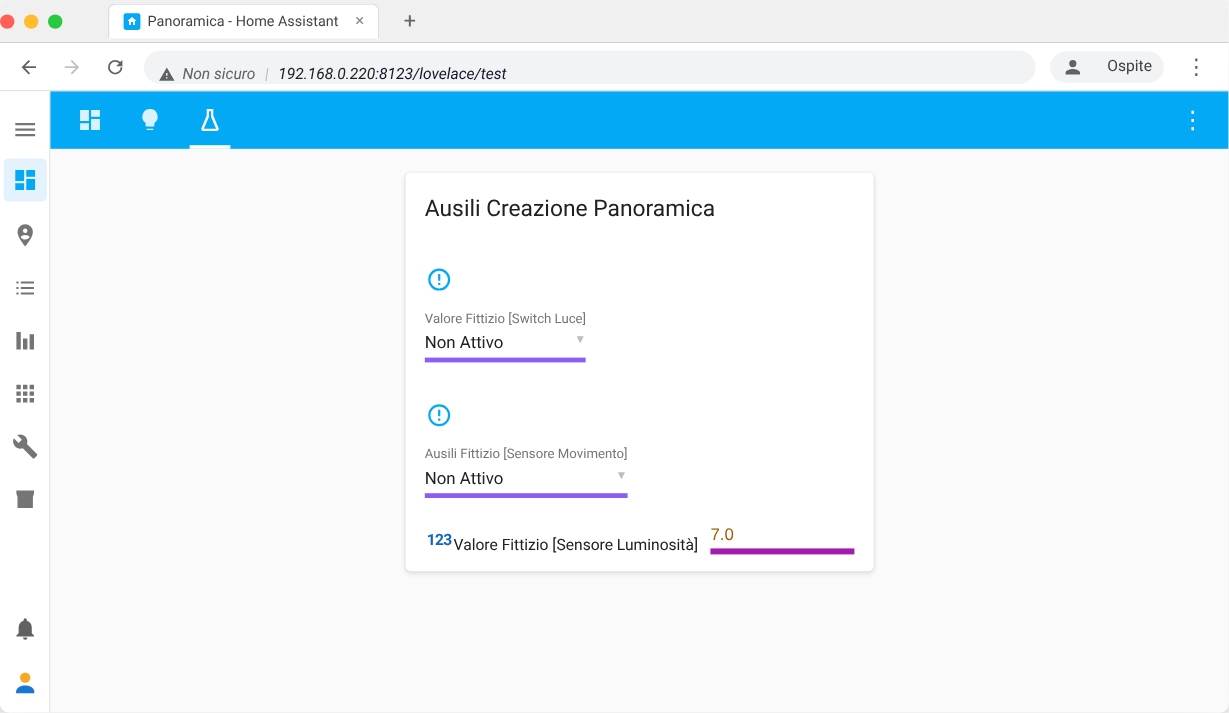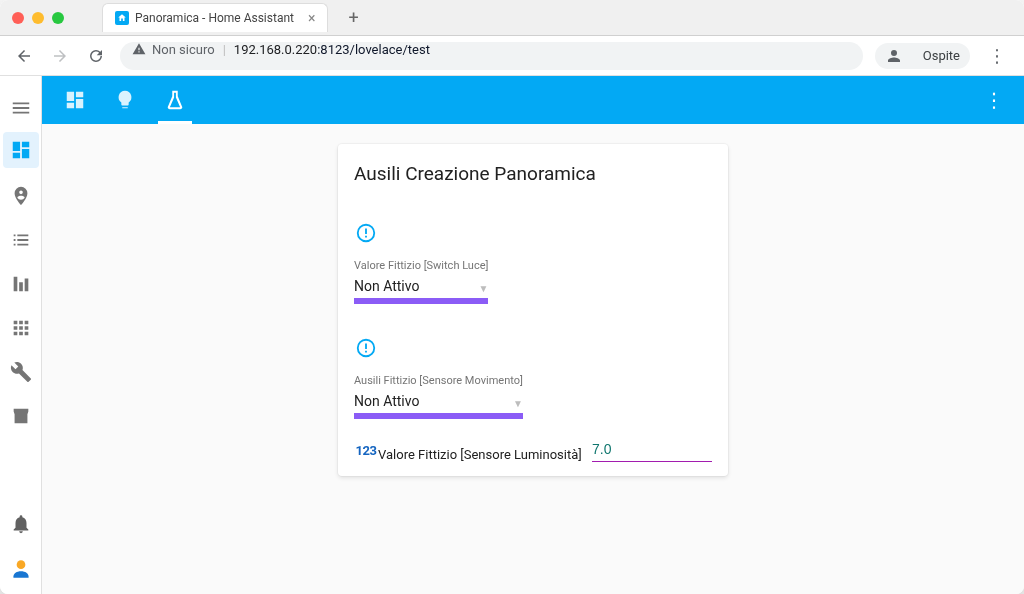--- a/index.html
+++ b/index.html
@@ -16,21 +16,21 @@
   flex-direction: column;
 }
 
 
 .titlebar {
   height: 36px;
   background: #f0f0f0;
   border-bottom: 1px solid #d0d0d0;
   display: flex;
   align-items: center;
-  padding: 0 12px;
+  padding: 0 0;
   gap: 8px;
 }
 .traffic-lights { display: flex; gap: 8px; margin-right: 10px; }
 .traffic-light { width: 12px; height: 12px; border-radius: 50%; }
 .tl-red { background: #ff5f57; }
 .tl-yellow { background: #febc2e; }
 .tl-green { background: #28c840; }
 
 .tab {
   display: flex;
@@ -61,25 +61,26 @@
   gap: 12px;
 }
 .nav-btn { width: 24px; height: 24px; display: flex; align-items: center; justify-content: center; color: #5f6368; cursor: pointer; }
 .nav-btn svg { width: 18px; height: 18px; fill: currentColor; }
 .url-box {
   flex: 1;
   height: 28px;
   background: #f1f3f4;
   border-radius: 14px;
   display: flex;
-  align-items: flex-start;
+  align-items: flex-end;
   padding: 0 12px;
   gap: 8px;
   font-size: 13px;
   color: #5f6368;
+  font-style: italic;
 }
 .url-security { display: flex; align-items: center; gap: 6px; }
 .url-security svg { width: 14px; height: 14px; fill: #5f6368; }
 .url-text { color: #202124; }
 .url-text .host { color: #202124; }
 .url-text .path { color: #0f172a; }
 .profile-chip {
   display: flex;
   align-items: center;
   gap: 20px;
@@ -211,46 +212,46 @@
 .entity-icon svg { width: 22px; height: 22px; fill: currentColor; }
 .entity-icon.num { font-size: 13px; font-weight: 700; color: #1565c0; letter-spacing: -0.5px; }
 .entity-field { flex: 1; }
 .entity-label {
   font-size: 11px;
   color: #757575;
   margin-bottom: 2px;
 }
 .entity-select {
   display: flex;
-  align-items: flex-end;
+  align-items: flex-start;
   justify-content: space-between;
   font-size: 14px;
   color: #212121;
   padding: 4px 0;
-  border-bottom: 6px solid #8b5cf6;
+  border-bottom: 4px solid #8b5cf6;
   cursor: pointer;
 }
 .entity-select .caret { color: #bdbdbd; font-size: 10px; }
 .entity-row-inline {
   display: flex;
   align-items: flex-end;
 }
 .entity-row-inline .entity-icon { margin-top: 0; }
 .entity-label-inline {
   font-size: 13px;
   color: #212121;
   flex: 1;
 }
 .entity-input {
   width: 120px;
   font-size: 14px;
-  color: #0f766e;
+  color: #a16207;
   padding: 4px 0;
   border: none;
-  border-bottom: 1px solid #a21caf;
+  border-bottom: 5px solid #a21caf;
   background: transparent;
   outline: none;
 }
 </style>
 </head>
 <body>
 
 <div class="window">
 
   <div class="titlebar">

